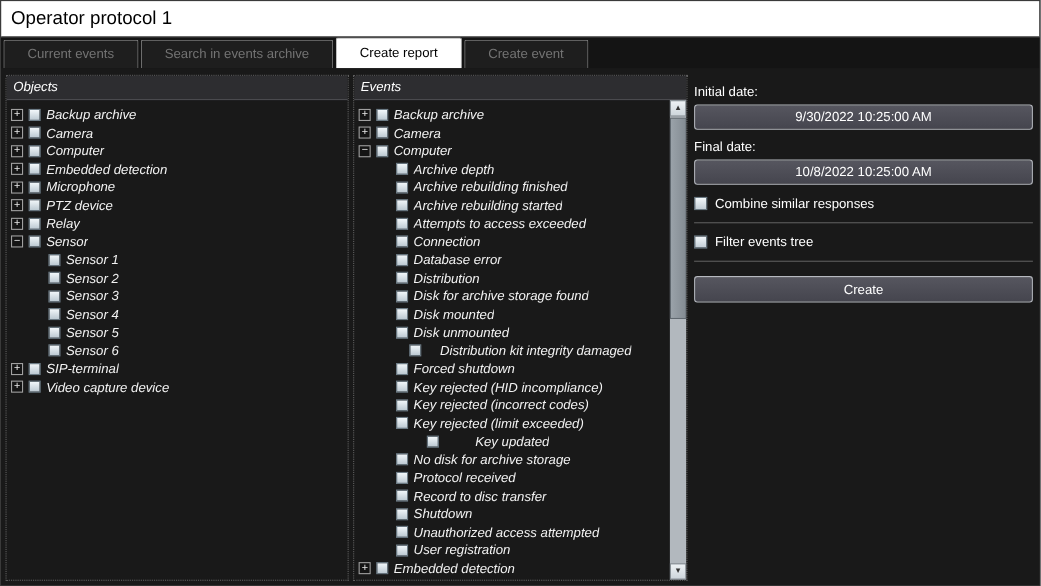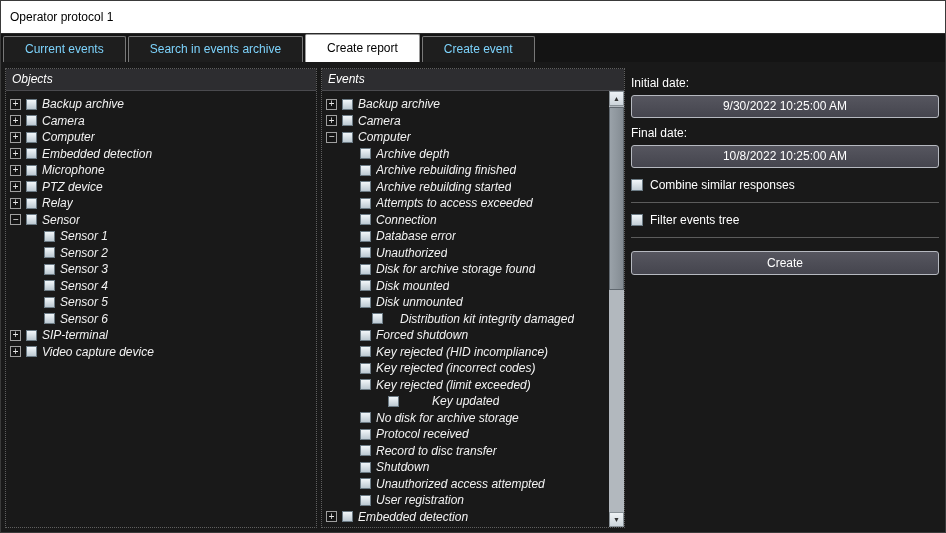--- a/index.html
+++ b/index.html
@@ -3,27 +3,27 @@
 <meta charset="utf-8">
 <style>
   html,body{margin:0;padding:0;background:#ffffff;}
   body{font-family:"Liberation Sans",sans-serif;}
   .window{width:946px;height:533px;border:1px solid #3a3a3a;box-sizing:border-box;
           display:flex;flex-direction:column;background:#191919;overflow:hidden;}
 
   
   .titlebar{height:32px;background:#ffffff;display:flex;align-items:center;
             padding-left:9px;flex:none;border-bottom:1px solid #2a2a2a;
-            font-size:12px;color:#000;}
+            font-size:17px;color:#000;}
 
   
   .tabbar{height:28px;background:#141414;display:flex;align-items:flex-end;
           padding-left:2px;flex:none;}
   .tab{box-sizing:border-box;height:26px;line-height:24px;padding:0 21px;
-       background:#1e1e1e;color:#7dd3fc;border:1px solid #787878;border-bottom:none;
+       background:#1e1e1e;color:#737373;border:1px solid #787878;border-bottom:none;
        margin-right:2px;font-size:12px;border-radius:2px 2px 0 0;cursor:default;
        white-space:nowrap;}
   .tab.active{background:#ffffff;color:#000;height:28px;line-height:27px;border-color:#9a9a9a;}
 
   .content{flex:1;position:relative;background:#191919;}
 
   
   .panel{position:absolute;top:6px;bottom:4px;border:1px dotted #5f5f5f;
          display:flex;flex-direction:column;box-sizing:border-box;font-style:italic;}
   #objects-panel{left:4px;width:312px;}
@@ -220,21 +220,21 @@
               <span class="tree-label">Connection</span>
             </div>
             <div class="tree-row" style="padding-left: 22px; text-align: center;">
               <span class="expander spacer"></span>
               <span class="tree-checkbox"></span>
               <span class="tree-label">Database error</span>
             </div>
             <div class="tree-row" style="padding-left: 22px;">
               <span class="expander spacer"></span>
               <span class="tree-checkbox"></span>
-              <span class="tree-label">Unauthorized</span>
+              <span class="tree-label">Distribution</span>
             </div>
             <div class="tree-row" style="padding-left: 22px;">
               <span class="expander spacer"></span>
               <span class="tree-checkbox"></span>
               <span class="tree-label">Disk for archive storage found</span>
             </div>
             <div class="tree-row" style="padding-left: 22px;">
               <span class="expander spacer"></span>
               <span class="tree-checkbox"></span>
               <span class="tree-label">Disk mounted</span>

